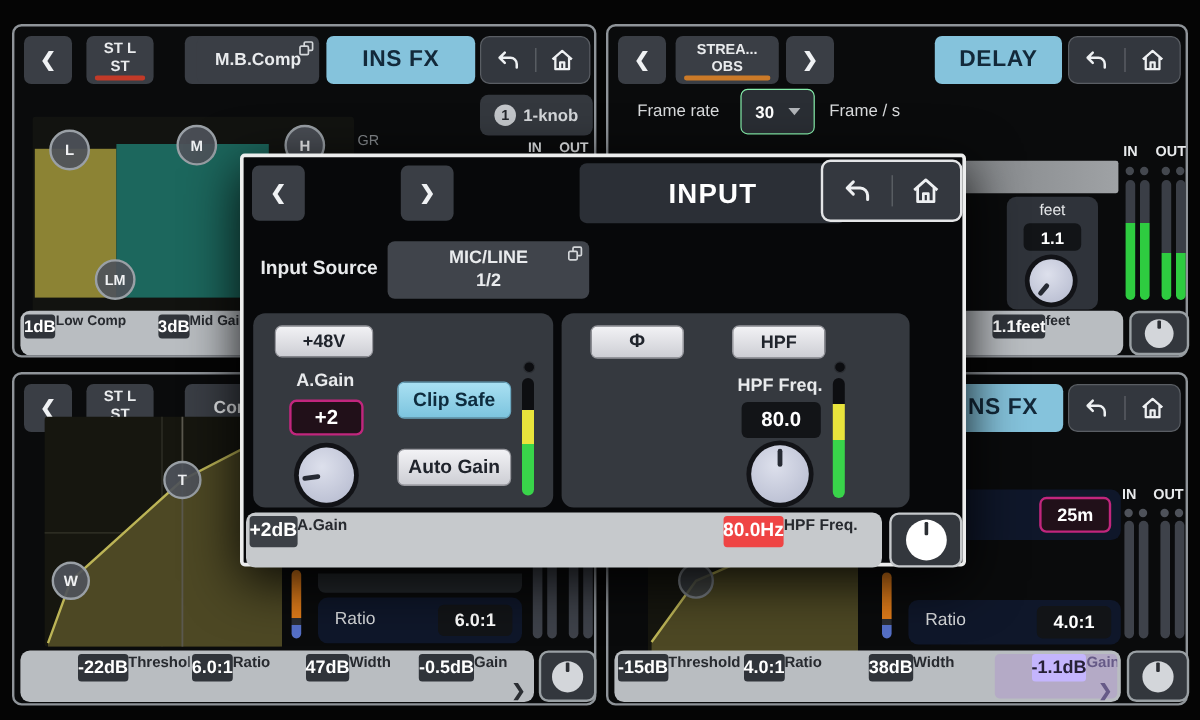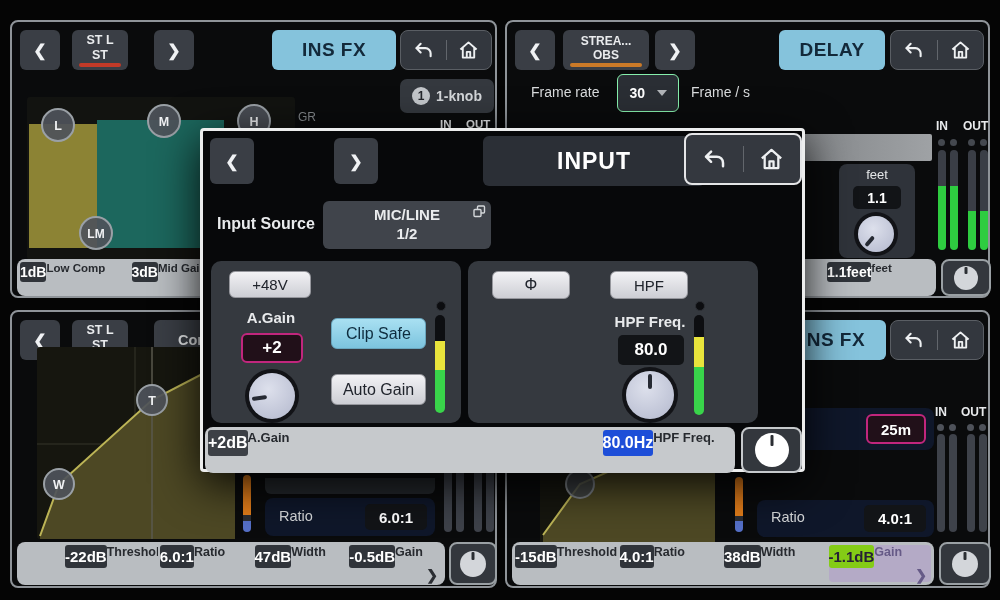--- a/index.html
+++ b/index.html
@@ -18,36 +18,36 @@
        align-items:center;justify-content:space-evenly;box-sizing:border-box;}
   .nav .div{width:1px;height:55%;background:#62666c;}
   .strip{position:absolute;background:#b9bdc1;border-radius:8px;display:flex;padding:3px;gap:2px;box-sizing:border-box;}
   .scol{flex:1;display:flex;flex-direction:row;min-width:0;}
   .sval{background:#30343a;border-radius:3px;color:#fff;font-weight:700;display:flex;align-items:center;justify-content:center;}
   .slab{text-align:center;color:#272a2f;font-weight:700;white-space:nowrap;overflow:hidden;}
   .strip.sm .sval{height:20px;font-size:14px;}  .strip.sm .slab{height:13px;font-size:11.5px;line-height:13px;}
   .strip.lg .sval{height:23px;font-size:15px;}  .strip.lg .slab{height:15px;font-size:12.5px;line-height:15px;}
   .strip.xl .sval{height:26px;font-size:16px;}  .strip.xl .slab{height:16px;font-size:13px;line-height:16px;}
   .scol.hl{background:#b4aac6;border-radius:4px;}
-  .scol.hl .sval{background:#84cc16;color:#262036;}
+  .scol.hl .sval{background:#c4b5fd;color:#262036;margin-left:31px;}
   .scol.hl .slab{color:#665a87;}
   .more{position:absolute;font-weight:700;font-size:14px;}
   .knobbtn{position:absolute;background:#33373d;border:2px solid #9aa0a4;border-radius:8px;display:flex;
            align-items:center;justify-content:center;box-sizing:border-box;}
   .kicon{border-radius:50%;background:#d3d6da;position:relative;}
   .kicon::after{content:'';position:absolute;left:50%;top:7%;width:3px;height:30%;transform:translateX(-50%);
                 background:#2b2e33;border-radius:1px;}
   .knob{position:absolute;border-radius:50%;background:radial-gradient(circle at 42% 35%,#dde0ec,#b3b8cd);
         box-shadow:0 0 0 4px #121317;}
   .knob .notch{position:absolute;left:50%;top:6%;width:4px;height:32%;margin-left:-2px;background:#262a33;
                border-radius:2px;transform-origin:50% 137%;transform:rotate(var(--rot,0deg));}
   .vmeter{position:absolute;border-radius:4px;}
   .dot{position:absolute;border-radius:50%;}
   .lightbtn{position:absolute;background:linear-gradient(#f2f2f5,#cdced4);border-radius:6px;color:#20242c;
-            font-weight:400;display:flex;align-items:center;justify-content:center;border:1px solid #96979d;box-sizing:border-box;}
+            font-weight:700;display:flex;align-items:center;justify-content:center;border:1px solid #96979d;box-sizing:border-box;}
   .bluebtn{background:linear-gradient(#a9e0f2,#7cc4de);color:#0e2c3e;border-color:#6aa7bf;}
   .blackbox{position:absolute;background:#121417;border-radius:5px;color:#fff;font-weight:700;display:flex;
             align-items:center;justify-content:center;}
   .magbox{position:absolute;background:#211019;border:2px solid #c1267d;border-radius:6px;color:#fff;font-weight:700;
           display:flex;align-items:center;justify-content:center;box-sizing:border-box;}
   .row{position:absolute;background:#0f172a;border-radius:8px;}
   .lbl{position:absolute;color:#e8eaec;}
   .numcirc{width:18px;height:18px;border-radius:50%;background:#c3c6ca;color:#24272c;font-size:12px;font-weight:700;
            display:flex;align-items:center;justify-content:center;}
   .caret{width:0;height:0;border-left:5px solid transparent;border-right:5px solid transparent;border-top:6px solid #b2b5b9;}
@@ -62,20 +62,27 @@
 <div class="screen">
 
   <div class="panel" style="left:10px;top:20px;width:487px;height:278px;">
     <div class="hbtn chev" style="left:8px;top:8px;width:40px;height:40px;">❮</div>
     <div class="hbtn chan" style="left:60px;top:8px;width:56px;height:40px;">
       <span>ST L</span>
       <span>ST</span>
       <span class="ul" style="background:#c23a28;"></span>
     </div>
     <div class="hbtn chev" style="left:142px;top:8px;width:40px;height:40px;">❯</div>
+    <div class="hbtn preset" style="left:152px;top:8px;width:102px;height:40px;left:152px;">
+      <span>M.B.Comp</span>
+      <svg class="abs" style="right:4px;top:4px;" width="13" height="13" viewBox="0 0 13 13">
+        <rect x="4.5" y="1" width="7" height="7" rx="1" fill="none" stroke="#d4d7da" stroke-width="1.4"></rect>
+        <rect x="1" y="4.5" width="7" height="7" rx="1" fill="#3a3e45" stroke="#d4d7da" stroke-width="1.4"></rect>
+      </svg>
+    </div>
     <div class="hbtn tab" style="left:260px;top:8px;width:124px;height:40px;">INS FX</div>
     <div class="nav" style="left:388px;top:8px;width:92px;height:40px;">
       <svg width="21" height="19" viewBox="0 0 22 20">
           <path d="M8 3 L3.5 7.5 L8 12 M3.5 7.5 H13 a5.5 5.5 0 0 1 5.5 5.5 V16" fill="none" stroke="#eef0f2" stroke-width="2.2" stroke-linecap="round" stroke-linejoin="round"></path>
         </svg>
       <span class="div"></span>
       <svg width="21" height="20" viewBox="0 0 22 21">
           <path d="M2.5 10 L11 2.5 L19.5 10 M5 8.2 V18.5 H17 V8.2 M9.2 18.5 V12.5 H12.8 V18.5" fill="none" stroke="#eef0f2" stroke-width="2" stroke-linejoin="round"></path>
         </svg>
     </div>
@@ -381,21 +388,21 @@
         </div>
       <div class="scol">
           <div class="sval" style="background:#3c4046;"></div>
           <div class="slab"></div>
         </div>
       <div class="scol">
           <div class="sval" style="background:#3c4046;"></div>
           <div class="slab"></div>
         </div>
       <div class="scol">
-          <div class="sval" style="background:#1d4ed8;">80.0Hz</div>
+          <div class="sval" style="background:#ef4444;">80.0Hz</div>
           <div class="slab">HPF Freq.</div>
         </div>
     </div>
     <div class="knobbtn" style="left:538px;top:296px;width:61px;height:46px;border-color:#c6c9cc;">
         <span class="kicon" style="width:34px;height:34px;background:#fff;"></span>
       </div>
   </div>
 
 </div>
 

